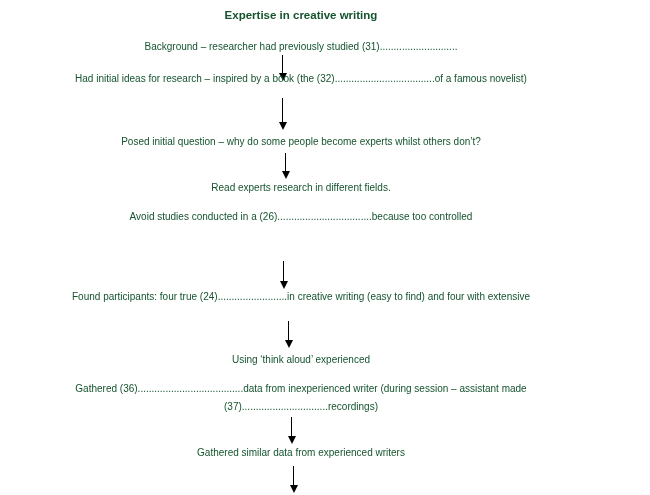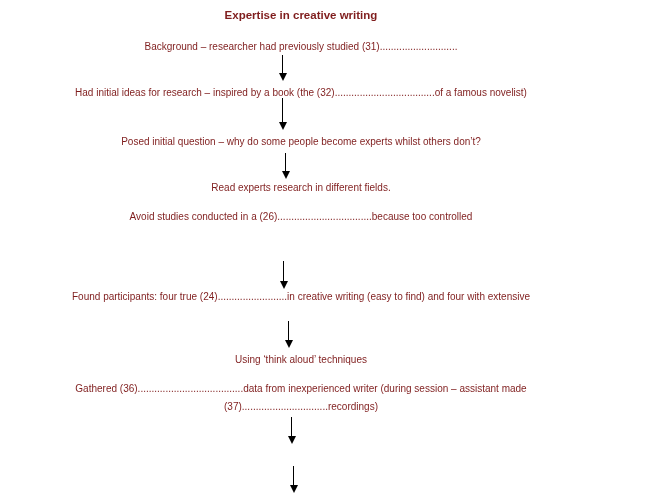--- a/index.html
+++ b/index.html
@@ -2,21 +2,21 @@
 <html><head>
 <meta charset="utf-8">
 <title>Expertise in creative writing</title>
 <style>
   html,body{margin:0;padding:0;background:#ffffff;}
   .page{
     position:relative;
     width:650px;height:495px;
     background:#ffffff;
     font-family:"Liberation Sans","DejaVu Sans",sans-serif;
-    color:#7f1d1d;
+    color:#14532d;
     overflow:hidden;
   }
   .t{
     position:absolute;
     left:0;right:48px;            
     text-align:center;
     font-size:10px;
     line-height:14px;
     white-space:nowrap;
   }
@@ -50,21 +50,21 @@
 
   <div class="t title" style="top:8px">Expertise in creative writing</div>
 
   <div class="t" style="top:40px">Background – researcher had previously studied (31)............................</div>
 
   <div class="arrow" style="left:278px;top:55px;height:26px">
       <i class="stem"></i>
       <i class="head"></i>
     </div>
 
-  <div class="t" style="top:86px">Had initial ideas for research – inspired by a book (the (32)....................................of a famous novelist)</div>
+  <div class="t" style="top:72px">Had initial ideas for research – inspired by a book (the (32)....................................of a famous novelist)</div>
 
   <div class="arrow" style="left:278px;top:98px;height:32px">
       <i class="stem"></i>
       <i class="head"></i>
     </div>
 
   <div class="t" style="top:135px">Posed initial question – why do some people become experts whilst others don’t?</div>
 
   <div class="arrow" style="left:281px;top:153px;height:26px">
       <i class="stem"></i>
@@ -81,29 +81,30 @@
       <i class="head"></i>
     </div>
 
   <div class="t" style="top:290px">Found participants: four true (24).........................in creative writing (easy to find) and four with extensive</div>
 
   <div class="arrow" style="left:284px;top:321px;height:27px">
       <i class="stem"></i>
       <i class="head"></i>
     </div>
 
-  <div class="t" style="top:353px">Using ‘think aloud’ techniques</div>
+  <div class="t" style="top:353px">Using ‘think aloud’ experienced</div>
 
   <div class="t" style="top:382px">Gathered (36)......................................data from inexperienced writer (during session – assistant made</div>
   <div class="t" style="top:400px">(37)...............................recordings)</div>
 
   <div class="arrow" style="left:287px;top:417px;height:27px">
       <i class="stem"></i>
       <i class="head"></i>
     </div>
 
+  <div class="t" style="top:446px">Gathered similar data from experienced writers</div>
 
   <div class="arrow" style="left:289px;top:466px;height:27px">
       <i class="stem"></i>
       <i class="head"></i>
     </div>
 
 </div>
 
 </body></html>

